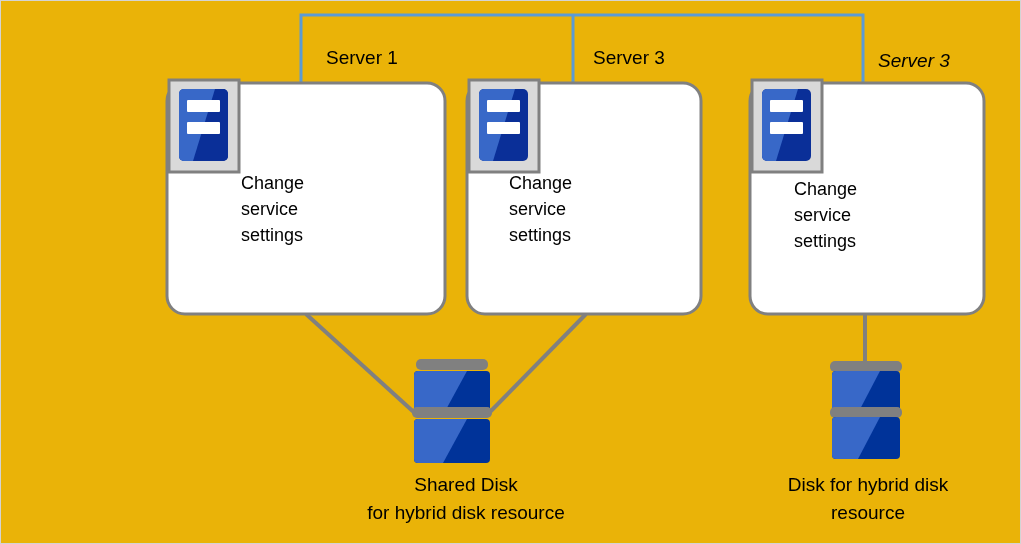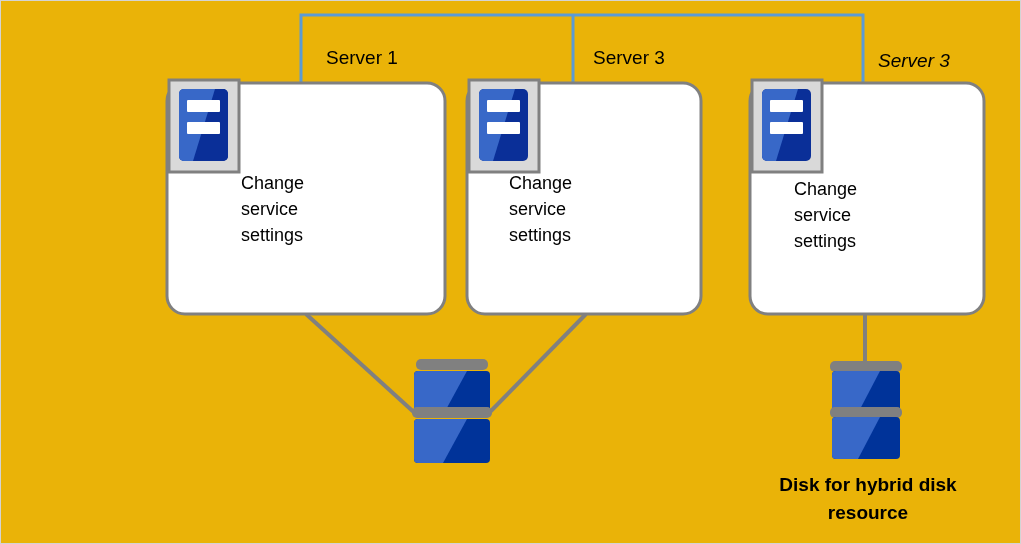--- a/index.html
+++ b/index.html
@@ -170,16 +170,18 @@
   <div class="box-text" style="left:240px; top:169px; width:140px;">Change
 service
 settings</div>
   <div class="box-text" style="left:508px; top:169px; width:140px;">Change
 service
 settings</div>
   <div class="box-text" style="left:793px; top:175px; width:140px;">Change
 service
 settings</div>
 
-  <div class="disk-caption" style="left:742px; top:470px; width:250px;font-weight:bold;">Disk for hybrid disk
+  <div class="disk-caption" style="left:300px; top:470px; width:330px;">Shared Disk
+for hybrid disk resource</div>
+  <div class="disk-caption" style="left:742px; top:470px; width:250px;">Disk for hybrid disk
 resource</div>
 
 </div>
 
 </body></html>

